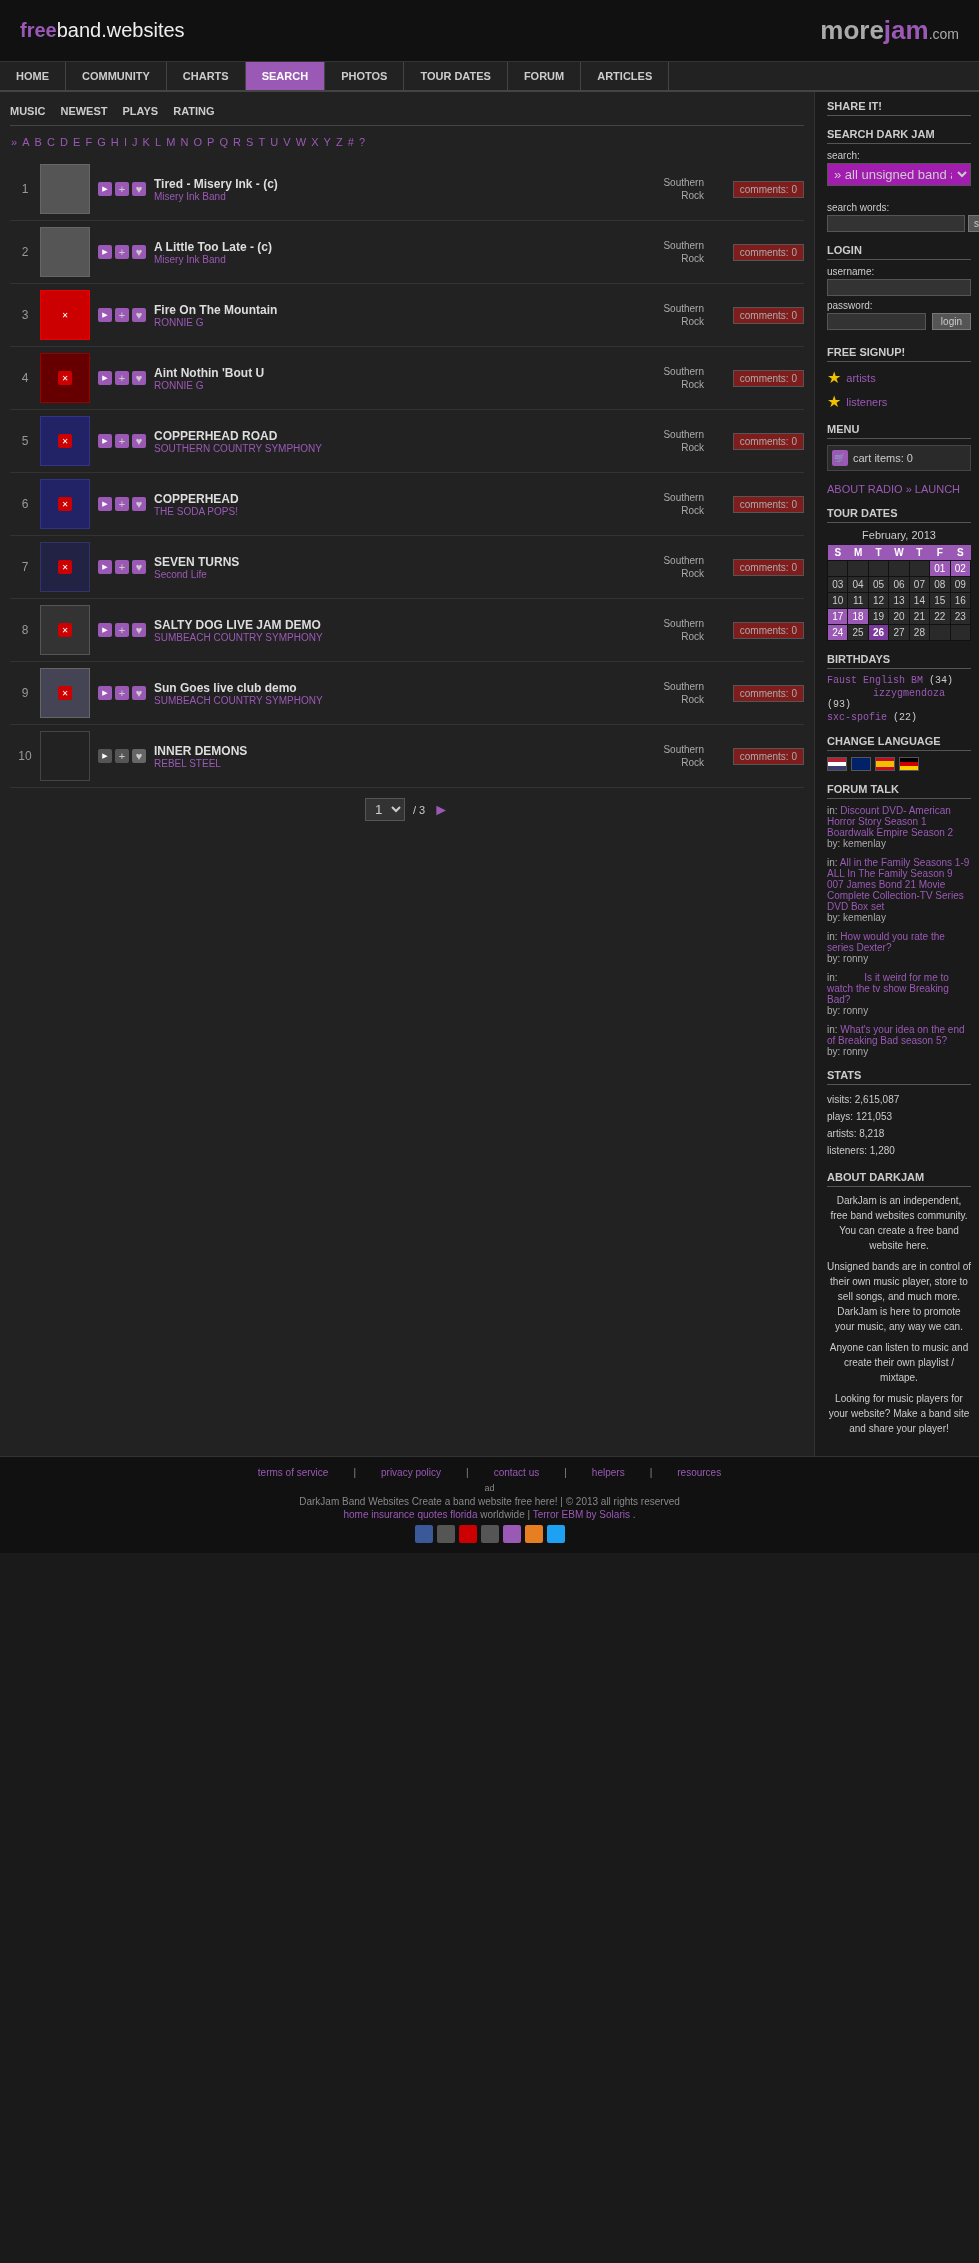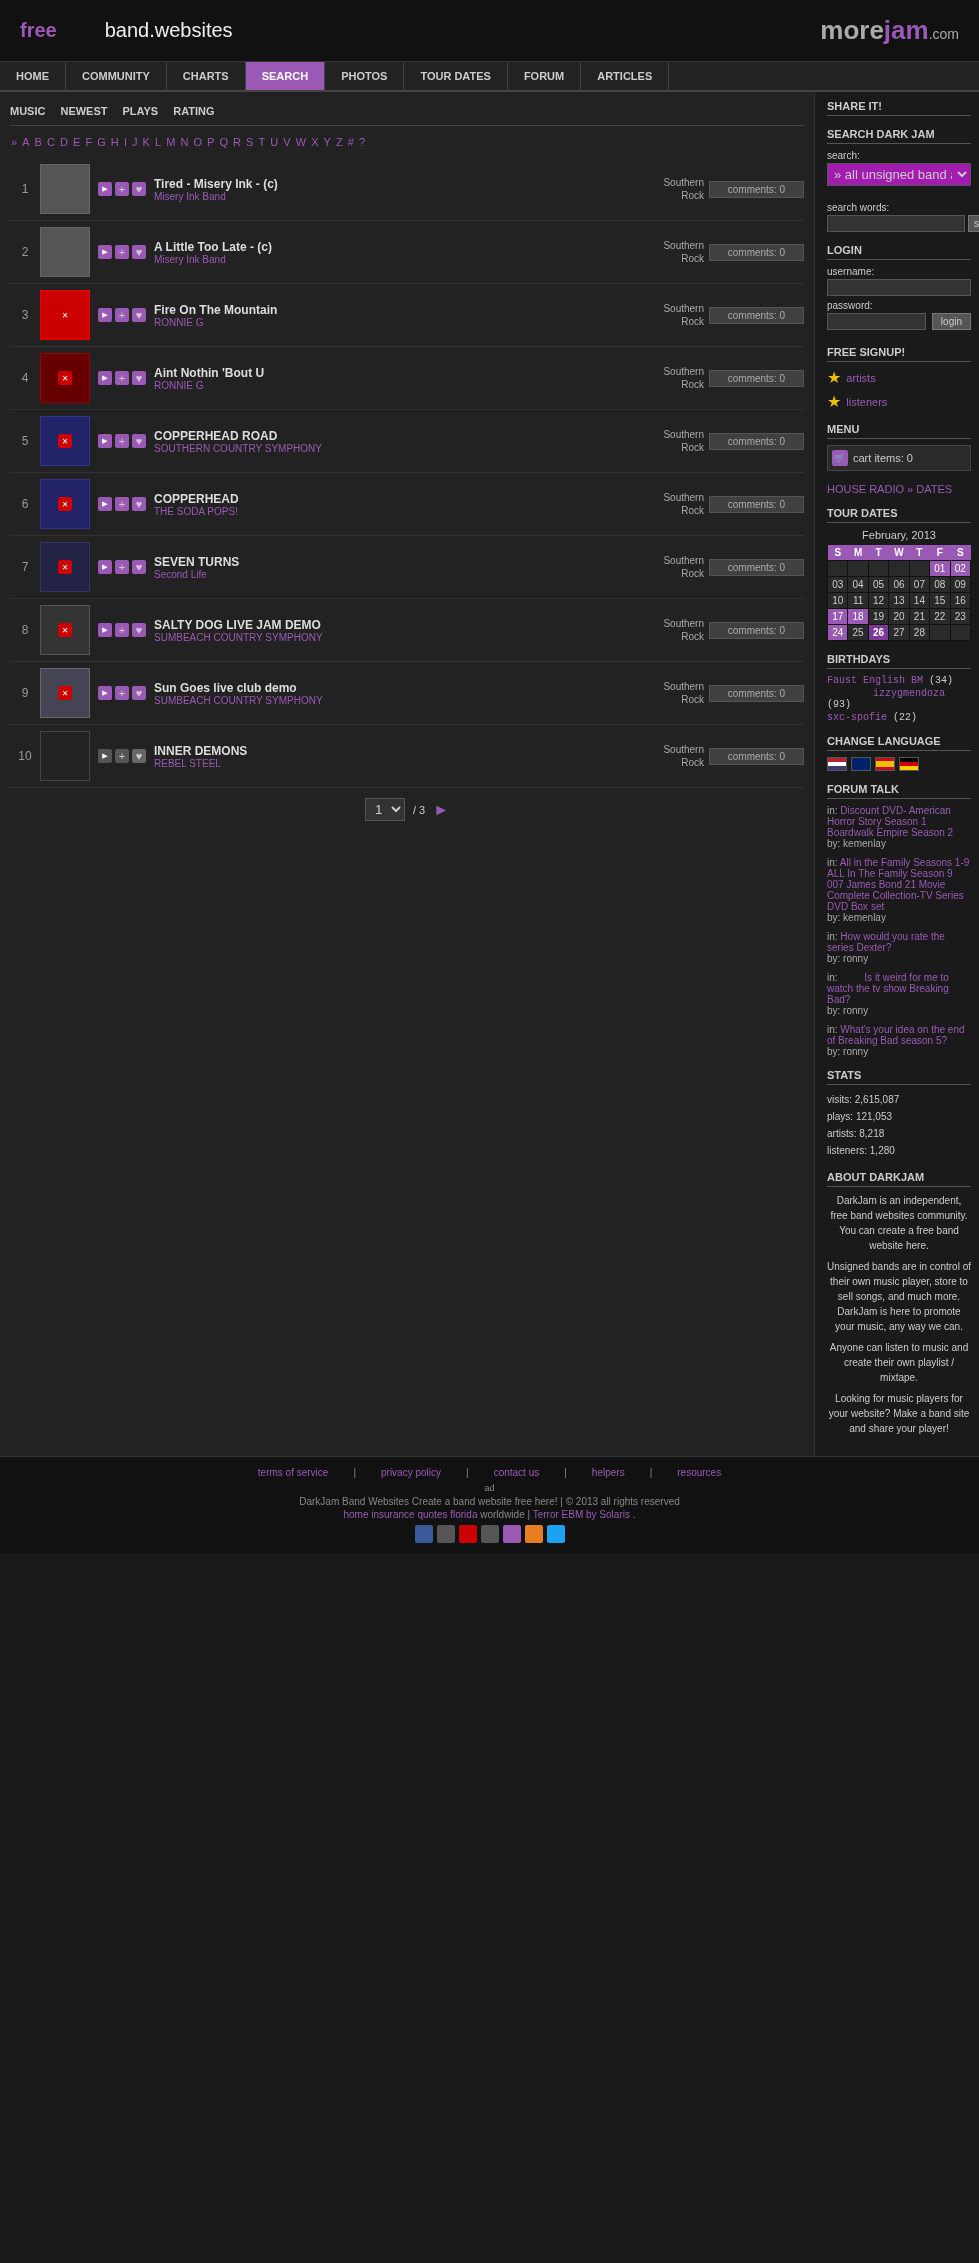--- a/index.html
+++ b/index.html
@@ -3,21 +3,21 @@
   <meta charset="utf-8">
   <style>
     * { margin: 0; padding: 0; box-sizing: border-box; }
     body { background: #1a1a1a; color: #ccc; font-family: Arial, sans-serif; font-size: 11px; width: 979px; }
 
     a { color: #9b59b6; text-decoration: none; }
 
     
     .top-header { background: #111; padding: 15px 20px; display: flex; justify-content: space-between; align-items: center; border-bottom: 1px solid #333; }
     .logo-free { color: #9b59b6; font-size: 20px; font-weight: bold; }
-    .logo-band { color: #eee; font-size: 20px; margin-left: 48px; }
+    .logo-band { color: #eee; font-size: 20px; }
     .logo-dark { color: #aaa; font-size: 26px; font-weight: bold; }
     .logo-jam { color: #9b59b6; font-size: 26px; font-weight: bold; }
     .logo-com { color: #aaa; font-size: 14px; }
 
     
     .nav-bar { background: #222; display: flex; border-bottom: 2px solid #444; }
     .nav-item { padding: 8px 16px; color: #ccc; cursor: pointer; font-size: 11px; font-weight: bold; border-right: 1px solid #444; }
     .nav-item.active { background: #9b59b6; color: #fff; }
 
     
@@ -39,21 +39,21 @@
     .song-num { width: 30px; text-align: center; color: #999; font-size: 12px; flex-shrink: 0; }
     .song-thumb { width: 50px; height: 50px; background: #333; flex-shrink: 0; overflow: hidden; display: flex; align-items: center; justify-content: center; margin-right: 8px; }
     .song-controls { display: flex; gap: 3px; align-items: center; flex-shrink: 0; margin-right: 8px; }
     .ctrl-btn { width: 14px; height: 14px; background: #9b59b6; border-radius: 2px; display: inline-flex; align-items: center; justify-content: center; cursor: pointer; }
     .ctrl-btn.gray { background: #555; }
     .song-info { flex: 1; }
     .song-title { color: #ddd; font-size: 12px; font-weight: bold; }
     .song-artist { color: #9b59b6; font-size: 10px; cursor: pointer; }
     .song-genre { width: 80px; text-align: right; font-size: 10px; color: #aaa; flex-shrink: 0; line-height: 1.3; }
     .song-comments { width: 100px; text-align: right; flex-shrink: 0; }
-    .comments-btn { background: #404040; border: 1px solid #555; color: #aaa; font-size: 10px; padding: 2px 18px; cursor: pointer; }
+    .comments-btn { background: #7f1d1d; border: 1px solid #555; color: #aaa; font-size: 10px; padding: 2px 6px; cursor: pointer; }
 
     
     .pagination { display: flex; align-items: center; justify-content: center; padding: 10px; gap: 8px; }
     .page-select { background: #333; border: 1px solid #555; color: #ccc; padding: 2px 5px; }
     .page-next { color: #9b59b6; font-size: 16px; cursor: pointer; }
 
     
     .sidebar { width: 160px; background: #1a1a1a; padding: 8px; flex-shrink: 0; }
 
     .sidebar-section { margin-bottom: 12px; }
@@ -518,21 +518,21 @@
 
     <div class="sidebar-section">
       <div class="sidebar-title">MENU</div>
       <div class="cart-item">
         <div class="cart-icon">🛒</div>
         <span>cart items: 0</span>
       </div>
     </div>
 
     <div class="sidebar-section">
-      <a class="radio-link">HOUSE RADIO » DATES</a>
+      <a class="radio-link">ABOUT RADIO » LAUNCH</a>
     </div>
 
     <div class="sidebar-section">
       <div class="sidebar-title">TOUR DATES</div>
       <div class="tour-dates-header">February, 2013</div>
       <table class="calendar-table">
         <thead>
           <tr>
             <th>S</th>
             <th>M</th>

